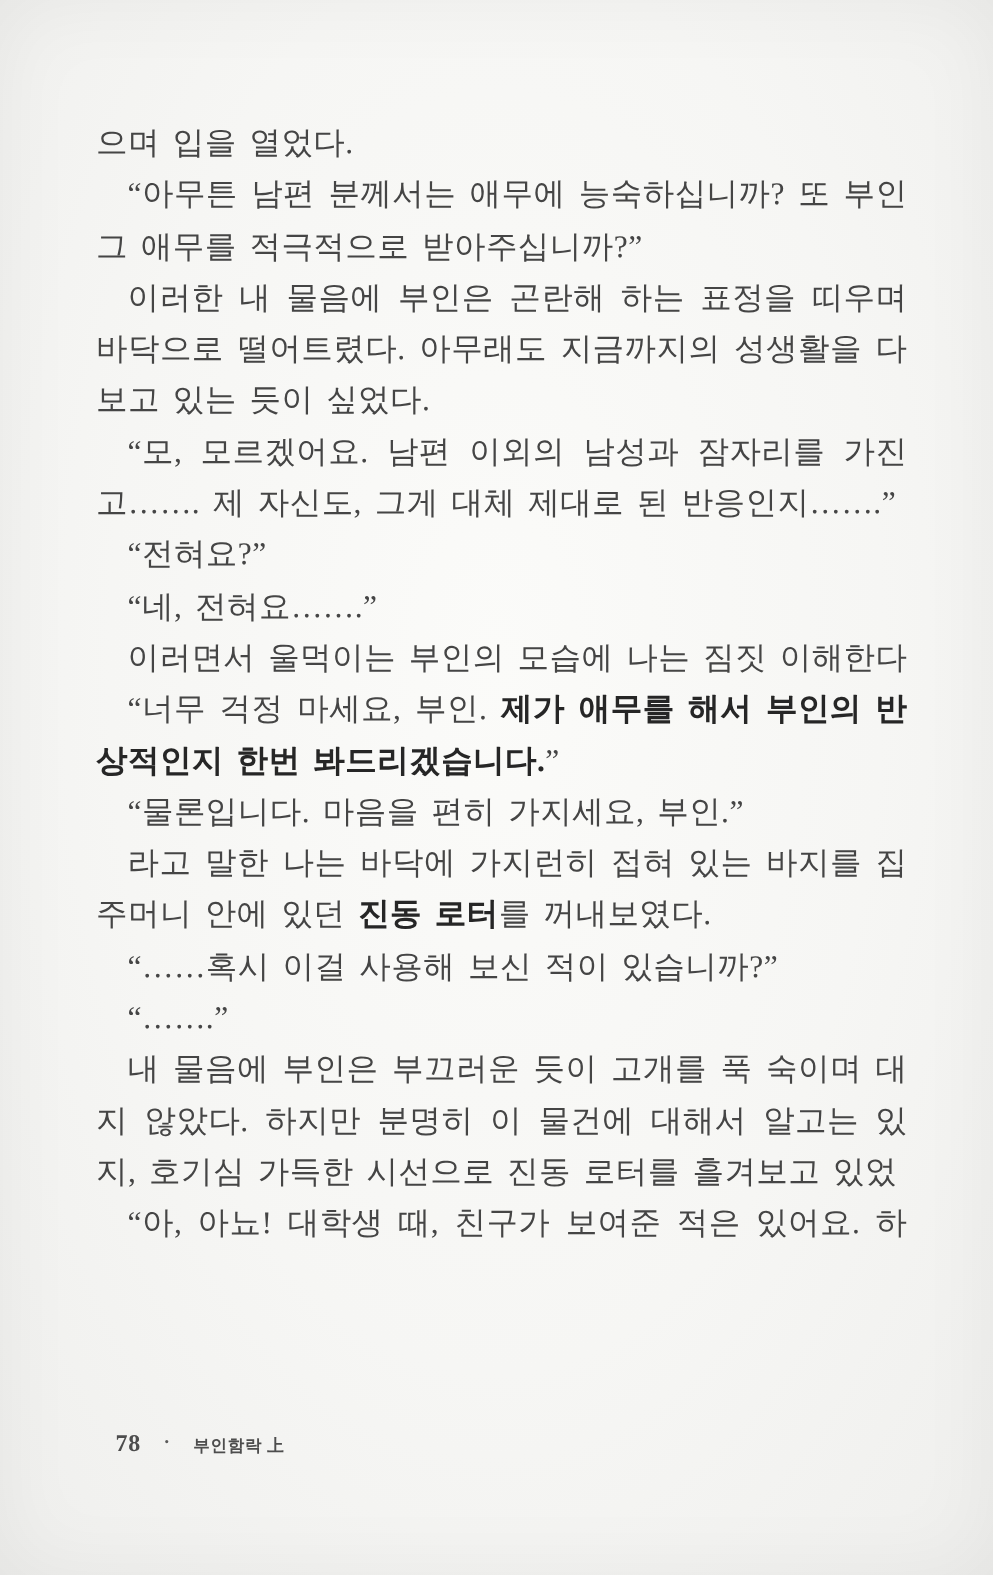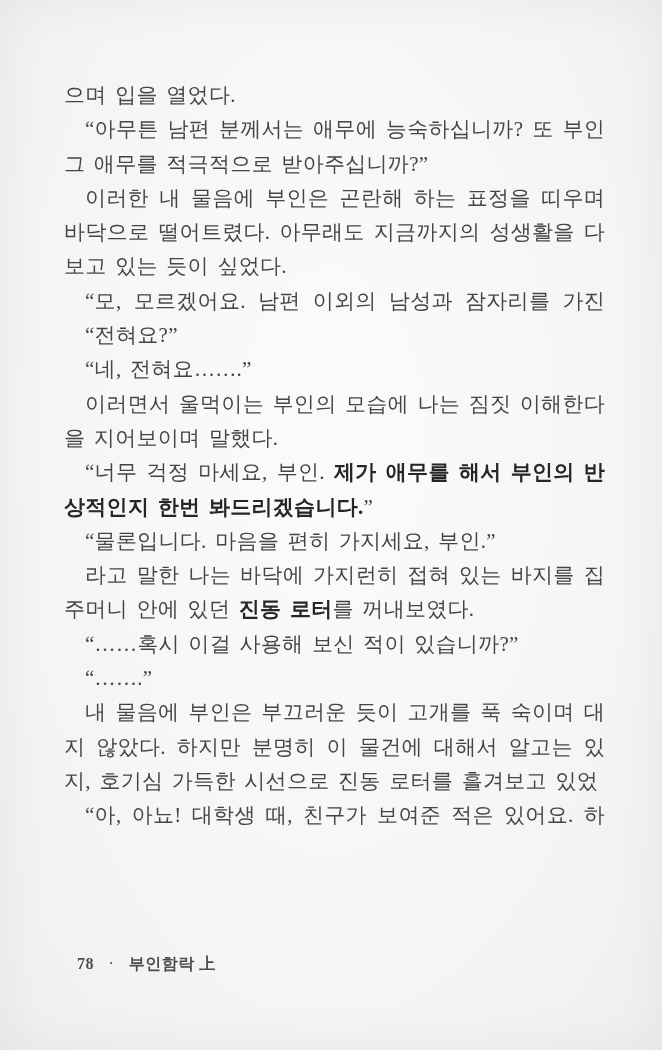--- a/index.html
+++ b/index.html
@@ -58,40 +58,40 @@
     color: #4d4d4d;
     letter-spacing: 0.5px;
     font-weight: bold;
   }
   .footer .sep {
     font-size: 13px;
     color: #5a5a5a;
     transform: translateY(-2px);
   }
   .footer .title {
-    font-size: 16px;
+    font-size: 11px;
     text-align: right;
   }
 </style>
 </head>
 <body>
 
 <div class="page">
   <div class="text-block" id="text-block">
       <div class="line"><span>으며 입을 열었다.</span></div>
       <div class="line indent justify"><span>“아무튼 남편 분께서는 애무에 능숙하십니까? 또 부인께서는</span></div>
       <div class="line"><span>그 애무를 적극적으로 받아주십니까?”</span></div>
       <div class="line indent justify"><span>이러한 내 물음에 부인은 곤란해 하는 표정을 띠우며 시선을</span></div>
       <div class="line justify"><span>바닥으로 떨어트렸다. 아무래도 지금까지의 성생활을 다시 생각해</span></div>
       <div class="line"><span>보고 있는 듯이 싶었다.</span></div>
       <div class="line indent justify"><span>“모, 모르겠어요. 남편 이외의 남성과 잠자리를 가진 적도 없</span></div>
+      <div class="line"><span>고……. 제 자신도, 그게 대체 제대로 된 반응인지…….”</span></div>
       <div class="line indent"><span>“전혀요?”</span></div>
       <div class="line indent"><span>“네, 전혀요…….”</span></div>
       <div class="line indent justify"><span>이러면서 울먹이는 부인의 모습에 나는 짐짓 이해한다는 표정</span></div>
-      <div class="line"><span>을 지어보이며 말했다.</span></div>
       <div class="line indent justify"><span>“너무 걱정 마세요, 부인. </span><span class="bold">제가 애무를 해서 부인의 반응이 정</span></div>
       <div class="line"><span class="bold">상적인지 한번 봐드리겠습니다.</span><span>”</span></div>
       <div class="line indent"><span>“물론입니다. 마음을 편히 가지세요, 부인.”</span></div>
       <div class="line indent justify"><span>라고 말한 나는 바닥에 가지런히 접혀 있는 바지를 집어 들어,</span></div>
       <div class="line"><span>주머니 안에 있던 </span><span class="bold">진동 로터</span><span>를 꺼내보였다.</span></div>
       <div class="line indent"><span>“……혹시 이걸 사용해 보신 적이 있습니까?”</span></div>
       <div class="line indent"><span>“…….”</span></div>
       <div class="line indent justify"><span>내 물음에 부인은 부끄러운 듯이 고개를 푹 숙이며 대답을 하</span></div>
       <div class="line justify"><span>지 않았다. 하지만 분명히 이 물건에 대해서 알고는 있는 모양인</span></div>
       <div class="line"><span>지, 호기심 가득한 시선으로 진동 로터를 흘겨보고 있었다.</span></div>

